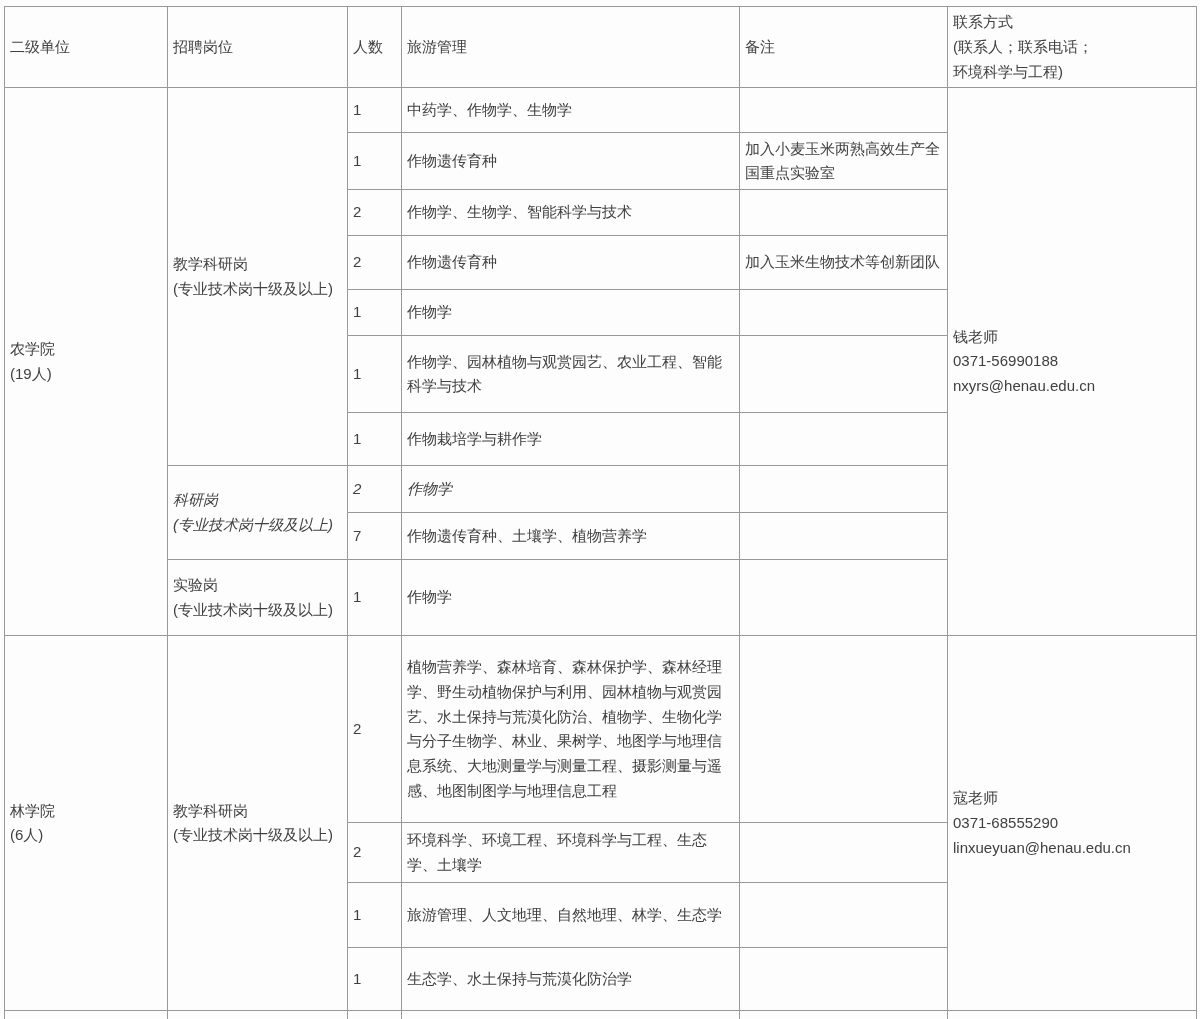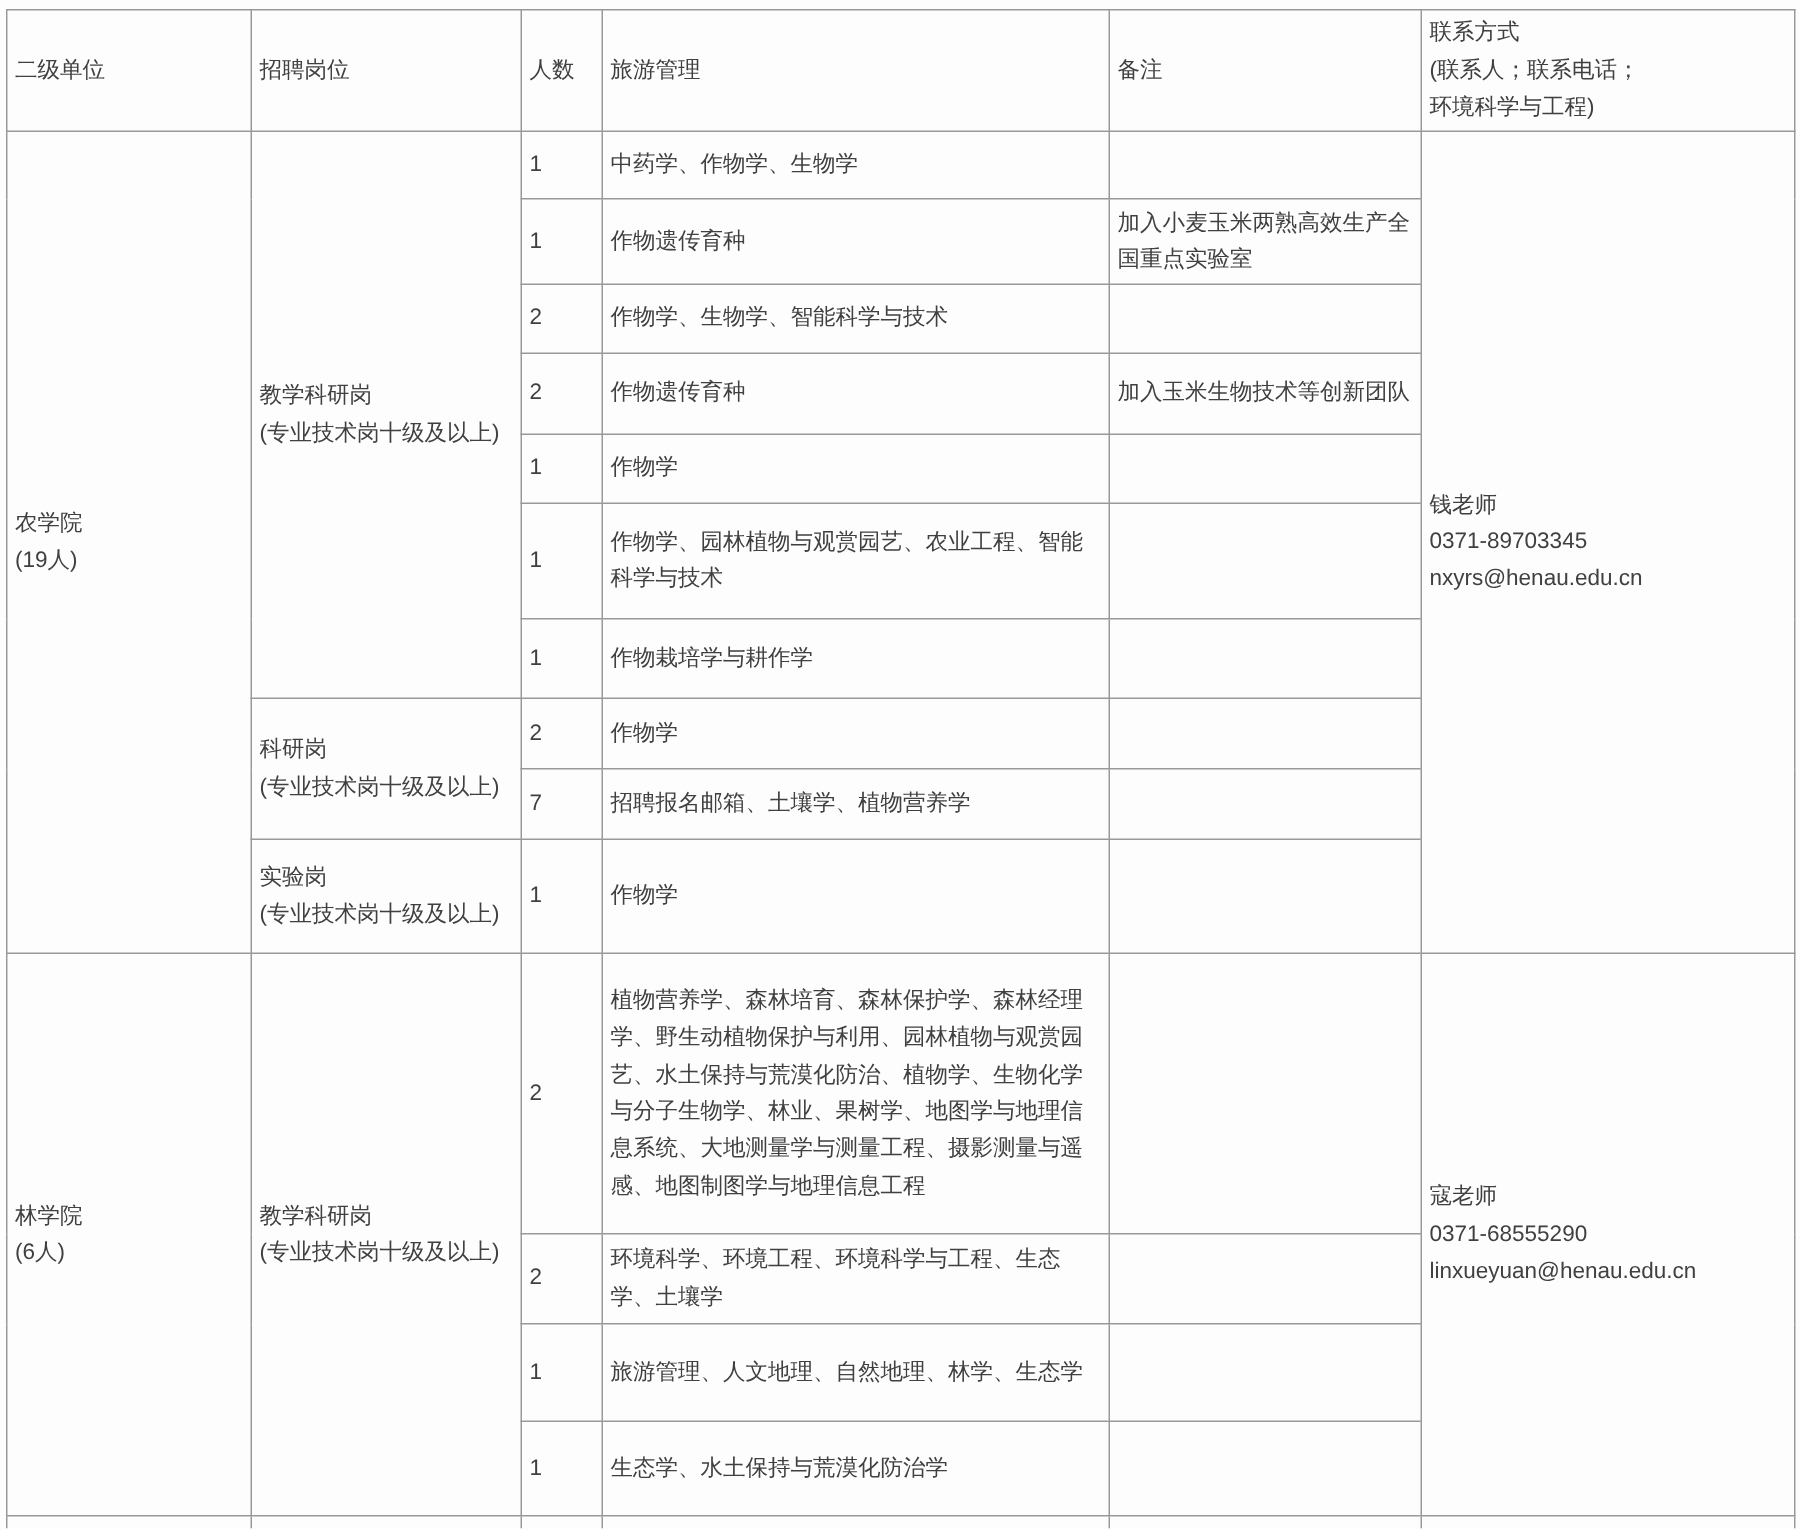--- a/index.html
+++ b/index.html
@@ -37,21 +37,21 @@
   td.count { padding-left: 4px; }
   
   tr.h-head { height: 80px; }
   tr.r0  { height: 45px; }
   tr.r1  { height: 57px; }
   tr.r2  { height: 46px; }
   tr.r3  { height: 54px; }
   tr.r4  { height: 46px; }
   tr.r5  { height: 77px; }
   tr.r6  { height: 53px; }
-  tr.r7  { height: 47px; }
+  tr.r7  { height: 47px; font-style: italic; }
   tr.r8  { height: 47px; }
   tr.r9  { height: 76px; }
   tr.r10 { height: 187px; }
   tr.r11 { height: 60px; }
   tr.r12 { height: 65px; }
   tr.r13 { height: 63px; }
   tr.r14 { height: 11px; }
 </style>
 </head>
 <body>
@@ -81,21 +81,21 @@
     <tbody>
       <tr class="r0">
         <td class="unit" rowspan="10">农学院
  (19人)</td>
         <td class="pos" rowspan="7">教学科研岗
  (专业技术岗十级及以上)</td>
         <td class="count">1</td>
         <td class="major">中药学、作物学、生物学</td>
         <td class="note"></td>
         <td class="contact" rowspan="10">钱老师
-0371-89703345
+0371-56990188
 nxyrs@henau.edu.cn</td>
       </tr>
       <tr class="r1">
         <td class="count">1</td>
         <td class="major">作物遗传育种</td>
         <td class="note">加入小麦玉米两熟高效生产全国重点实验室</td>
       </tr>
       <tr class="r2">
         <td class="count">2</td>
         <td class="major">作物学、生物学、智能科学与技术</td>
@@ -123,21 +123,21 @@
       </tr>
       <tr class="r7">
         <td class="pos" rowspan="2">科研岗
  (专业技术岗十级及以上)</td>
         <td class="count">2</td>
         <td class="major">作物学</td>
         <td class="note"></td>
       </tr>
       <tr class="r8">
         <td class="count">7</td>
-        <td class="major">招聘报名邮箱、土壤学、植物营养学</td>
+        <td class="major">作物遗传育种、土壤学、植物营养学</td>
         <td class="note"></td>
       </tr>
       <tr class="r9">
         <td class="pos">实验岗
  (专业技术岗十级及以上)</td>
         <td class="count">1</td>
         <td class="major">作物学</td>
         <td class="note"></td>
       </tr>
       <tr class="r10">

